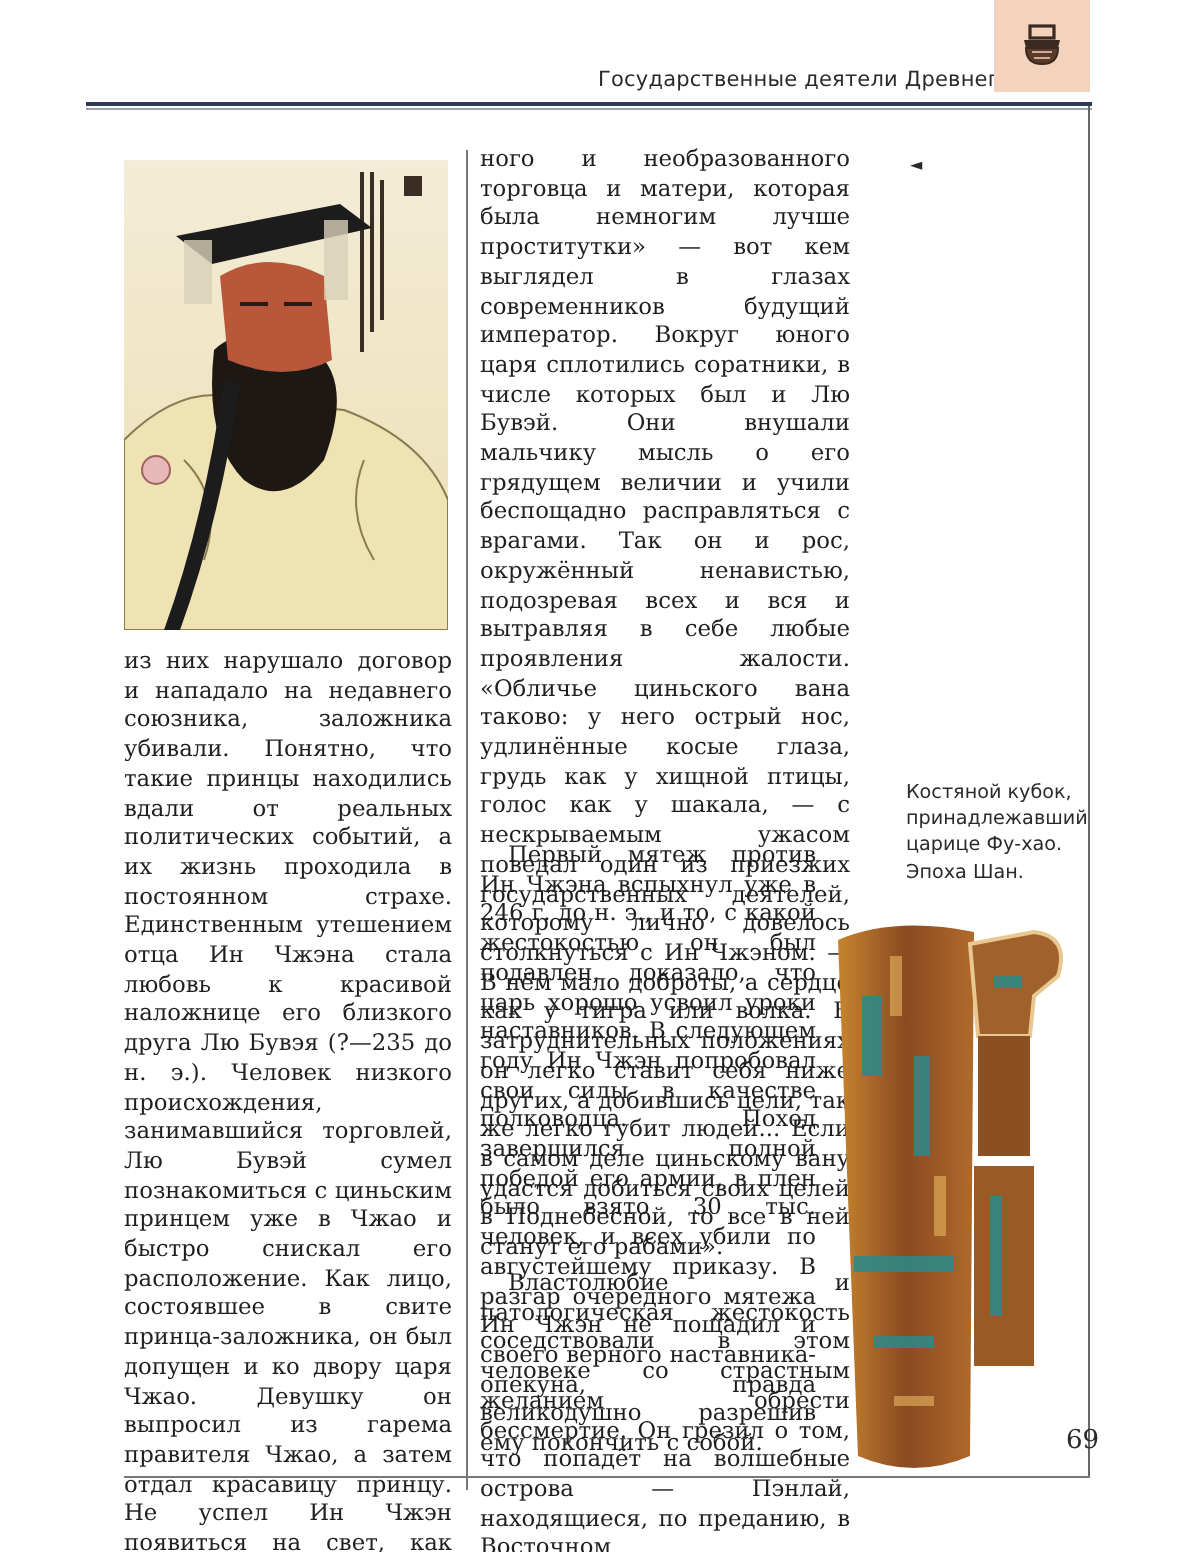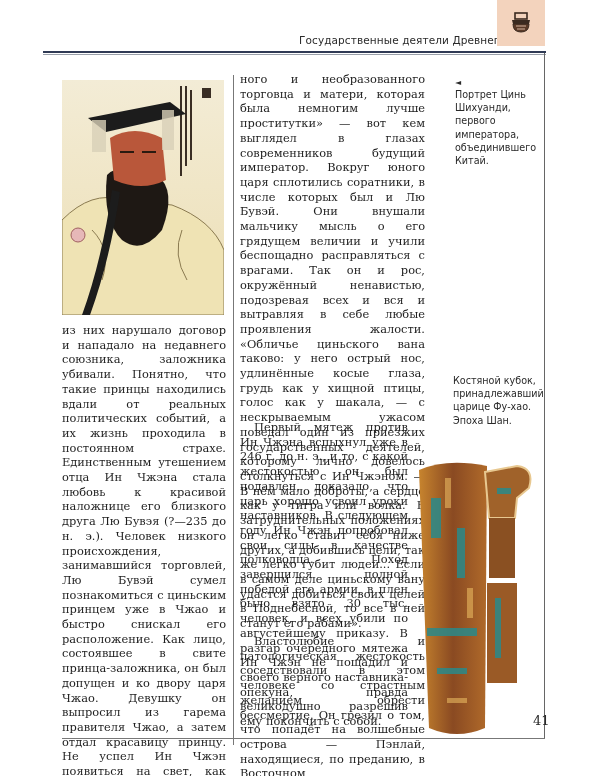--- a/index.html
+++ b/index.html
@@ -14,21 +14,21 @@
   .portrait { position:absolute; left:62px; top:80px; width:162px; height:235px; background:linear-gradient(180deg,#f3ecd6 0%,#efe4c2 60%,#eadcb3 100%); overflow:hidden; }
   .cup { position:absolute; left:417px; top:458px; width:118px; height:280px; }
   .text-col { position:absolute; font-size:11.4px; line-height:14.7px; text-align:justify; color:#1f1f1f; }
   .text-col p { margin:0; }
   .text-col p.indent { text-indent:14px; }
   .col-left { left:62px; top:323px; width:164px; }
   .col-mid { left:240px; top:72px; width:185px; }
   .col-mid-narrow { width:168px; }
   .caption { position:absolute; font-family:"DejaVu Sans", sans-serif; font-size:9.6px; line-height:13.2px; color:#2a2a2a; }
   .caption-portrait { left:455px; top:77px; width:88px; }
-  .caption-cup { left:453px; top:374px; width:90px; }
+  .caption-cup { left:453px; top:390px; width:90px; }
   .page-number { position:absolute; left:533px; top:713px; font-size:13px; color:#2a2a2a; }
   .arrow { font-size:8px; display:block; line-height:11px; }
 </style>
 </head>
 <body>
 
 <div class="header-title">Государственные деятели Древнего Китая</div>
 <div class="header-tab">
   <svg width="24" height="22" viewBox="0 0 24 22">
     <rect x="6" y="1" width="12" height="6" fill="none" stroke="#3a2a20" stroke-width="1.6"></rect>
@@ -65,21 +65,20 @@
     <rect x="30" y="40" width="14" height="32" fill="#d8d0b8" opacity="0.8"></rect>
     <rect x="100" y="30" width="12" height="40" fill="#d8d0b8" opacity="0.8"></rect>
 
     <path d="M50 110 Q40 180 20 235 L28 235 Q48 180 58 112 Z" fill="#1c1c1c"></path>
 
     <circle cx="16" cy="155" r="7" fill="#e6b8b8" stroke="#a06060"></circle>
   </svg>
 </div>
 <div class="caption caption-portrait">
   <span class="arrow">◄</span>
-  <span>Портрет Цинь Шихуанди, первого императора, объединившего Китай.</span>
 </div>
 
 <div class="text-col col-left">
   <p>из них нарушало договор и нападало на недавнего союзника, заложника убивали. Понятно, что такие принцы находились вдали от реальных политических событий, а их жизнь проходила в постоянном страхе. Единственным утешением отца Ин Чжэна стала любовь к красивой наложнице его близкого друга Лю Бувэя (?—235 до н. э.). Человек низкого происхождения, занимавшийся торговлей, Лю Бувэй сумел познакомиться с циньским принцем уже в Чжао и быстро снискал его расположение. Как лицо, состоявшее в свите принца-заложника, он был допущен и ко двору царя Чжао. Девушку он выпросил из гарема правителя Чжао, а затем отдал красавицу принцу. Не успел Ин Чжэн появиться на свет, как население обоих царств стало строить догадки, кто же его настоящий отец.</p>
 
 </div>
 
 <div class="text-col col-mid">
   <p>ного и необразованного торговца и матери, которая была немногим лучше проститутки» — вот кем выглядел в глазах современников будущий император. Вокруг юного царя сплотились соратники, в числе которых был и Лю Бувэй. Они внушали мальчику мысль о его грядущем величии и учили беспощадно расправляться с врагами. Так он и рос, окружённый ненавистью, подозревая всех и вся и вытравляя в себе любые проявления жалости. «Обличье циньского вана таково: у него острый нос, удлинённые косые глаза, грудь как у хищной птицы, голос как у шакала, — с нескрываемым ужасом поведал один из приезжих государственных деятелей, которому лично довелось столкнуться с Ин Чжэном. — В нём мало доброты, а сердце как у тигра или волка. В затруднительных положениях он легко ставит себя ниже других, а добившись цели, так же легко губит людей... Если в самом деле циньскому вану удастся добиться своих целей в Поднебесной, то все в ней станут его рабами».</p>
 </div>
@@ -113,13 +112,13 @@
       <rect x="80" y="30" width="14" height="6"></rect>
     </g>
     <g fill="#e8b860" opacity="0.6">
       <rect x="28" y="20" width="6" height="30"></rect>
       <rect x="50" y="130" width="6" height="30"></rect>
       <rect x="30" y="240" width="20" height="5"></rect>
     </g>
   </svg>
 </div>
 
-<div class="page-number">41</div>
+<div class="page-number">69</div>
 
 </body></html>

